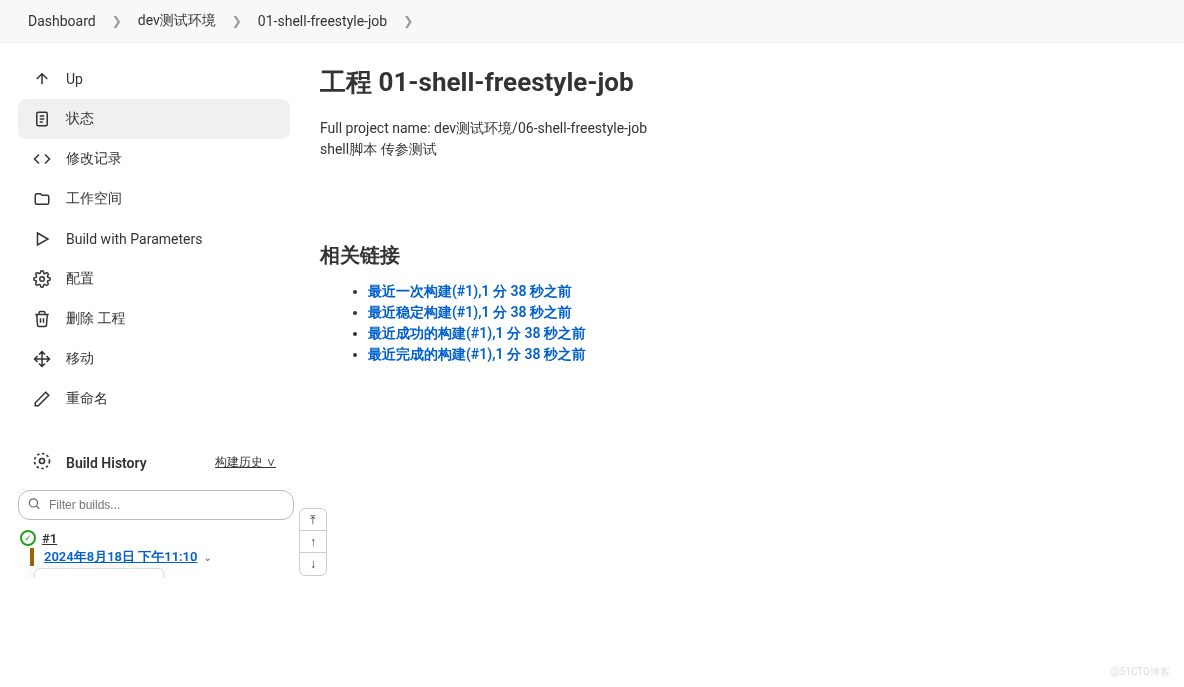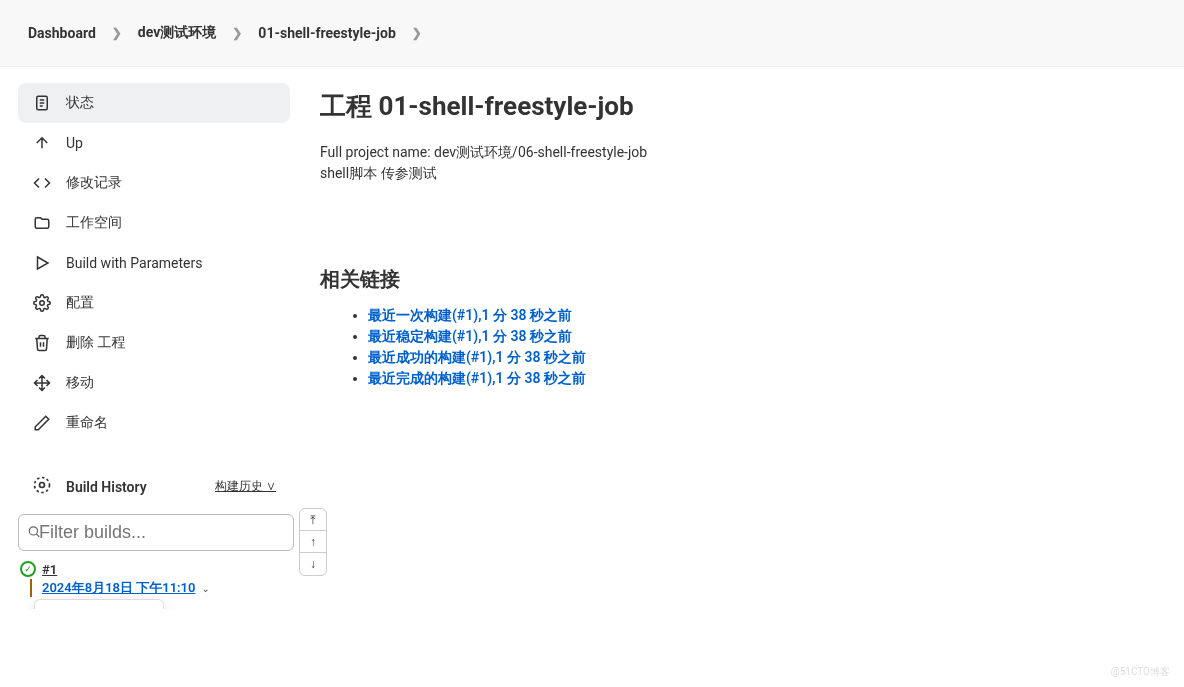--- a/index.html
+++ b/index.html
@@ -1,43 +1,43 @@
 <!DOCTYPE html>
 <html><head>
 <meta charset="utf-8">
 <style>
   * { box-sizing: border-box; margin: 0; padding: 0; }
   body { font-family: -apple-system, BlinkMacSystemFont, "Segoe UI", Roboto, Arial, sans-serif; font-size: 14px; color: #333; background: #fff; }
   a { text-decoration: none; color: inherit; }
   
-  .breadcrumb { display: flex; align-items: center; padding: 22px 22px; background: #f8f8f8; border-bottom: 1px solid #eee; gap: 4px; font-weight: bold; }
+  .breadcrumb { display: flex; align-items: center; padding: 10px 22px; background: #f8f8f8; border-bottom: 1px solid #eee; gap: 4px; }
   .breadcrumb-item { color: #333; padding: 2px 6px; }
   .breadcrumb-sep { color: #999; padding: 0 6px; font-size: 12px; }
   
   .layout { display: flex; }
   .sidebar { width: 300px; padding: 16px 10px 10px 18px; flex-shrink: 0; }
   .main { flex: 1; padding: 22px 20px; }
   
   .sidebar-item { display: flex; align-items: center; gap: 14px; padding: 10px 14px; border-radius: 8px; cursor: pointer; color: #333; }
   .sidebar-item.active { background: #eef0f2; font-weight: 500; }
   .sidebar-item .icon { width: 20px; height: 20px; display: flex; align-items: center; justify-content: center; color: #333; flex-shrink: 0; }
   
   .build-history-header { display: flex; align-items: center; justify-content: space-between; padding: 10px 14px; margin-top: 22px; text-align: center; }
   .build-history-header .left { display: flex; align-items: center; gap: 14px; font-weight: 600; }
   .build-history-link { text-decoration: underline; color: #333; font-size: 12px; }
   
   .filter-wrap { padding: 6px 0; width: 276px; position: relative; }
-  .filter-input { width: 100%; border: 1px solid #bbb; border-radius: 6px; padding: 7px 10px 7px 20px; font-size: 18px; }
+  .filter-input { width: 100%; border: 1px solid #bbb; border-radius: 12px; padding: 7px 10px 7px 30px; font-size: 12px; }
   .filter-icon { position: absolute; left: 9px; top: 50%; transform: translateY(-50%); color: #666; }
   
   .build-row { padding: 4px 0 2px 2px; }
   .build-number { display: flex; align-items: center; gap: 6px; }
   .build-number .status-icon { width: 16px; height: 16px; border: 2px solid #1fa01f; border-radius: 50%; display: flex; align-items: center; justify-content: center; color: #1fa01f; font-size: 9px; }
   .build-number a { color: #333; text-decoration: underline; font-weight: 600; font-size: 13px; }
-  .build-date-row { display: flex; align-items: center; gap: 6px; margin-left: 10px; margin-top: 2px; border-left: 2px solid #a16207; padding-left: 10px; }
+  .build-date-row { display: flex; align-items: center; gap: 6px; margin-left: 10px; margin-top: 2px; border-left: 4px solid #a16207; padding-left: 10px; }
   .build-date-row a { color: #0060d0; text-decoration: underline; font-weight: 600; font-size: 13px; }
   .chevron { color: #555; font-size: 10px; }
   
   .popup-menu { position: absolute; background: #fff; border: 1px solid #ddd; border-radius: 6px; box-shadow: 0 4px 14px rgba(0,0,0,0.12); padding: 4px 0; width: 130px; z-index: 10; }
   .popup-menu .menu-item { display: flex; align-items: center; gap: 10px; padding: 7px 12px; font-size: 13px; cursor: pointer; color: #333; }
   .popup-menu .menu-item .icon { width: 16px; height: 16px; display: flex; align-items: center; justify-content: center; color: #444; }
   
   .took-badge { position: absolute; background: #fff; border: 1px solid #ccc; border-radius: 4px; padding: 3px 8px; font-size: 11px; color: #555; box-shadow: 0 2px 6px rgba(0,0,0,.1); }
   .feed-link { color: #0060d0; text-decoration: underline; font-size: 12px; }
   
@@ -63,36 +63,36 @@
   <a class="breadcrumb-item">Dashboard</a>
   <span class="breadcrumb-sep">❯</span>
   <a class="breadcrumb-item">dev测试环境</a>
   <span class="breadcrumb-sep">❯</span>
   <a class="breadcrumb-item">01-shell-freestyle-job</a>
   <span class="breadcrumb-sep">❯</span>
 </div>
 
 <div class="layout">
   <div class="sidebar">
+    <a class="sidebar-item">
+      <span class="icon">
+        <svg width="18" height="18" viewBox="0 0 24 24" fill="none" stroke="currentColor" stroke-width="2">
+            <path d="M12 19V5M5 12l7-7 7 7"></path>
+          </svg>
+      </span>
+      <span>Up</span>
+    </a>
     <a class="sidebar-item active">
       <span class="icon">
         <svg width="18" height="18" viewBox="0 0 24 24" fill="none" stroke="currentColor" stroke-width="2">
             <rect x="5" y="3" width="14" height="18" rx="2"></rect>
             <path d="M9 8h6M9 12h6M9 16h4"></path>
           </svg>
       </span>
       <span>状态</span>
-    </a>
-    <a class="sidebar-item">
-      <span class="icon">
-        <svg width="18" height="18" viewBox="0 0 24 24" fill="none" stroke="currentColor" stroke-width="2">
-            <path d="M12 19V5M5 12l7-7 7 7"></path>
-          </svg>
-      </span>
-      <span>Up</span>
     </a>
     <a class="sidebar-item">
       <span class="icon">
         <svg width="18" height="18" viewBox="0 0 24 24" fill="none" stroke="currentColor" stroke-width="2">
             <path d="M8 6l-6 6 6 6M16 6l6 6-6 6"></path>
           </svg>
       </span>
       <span>修改记录</span>
     </a>
     <a class="sidebar-item">

